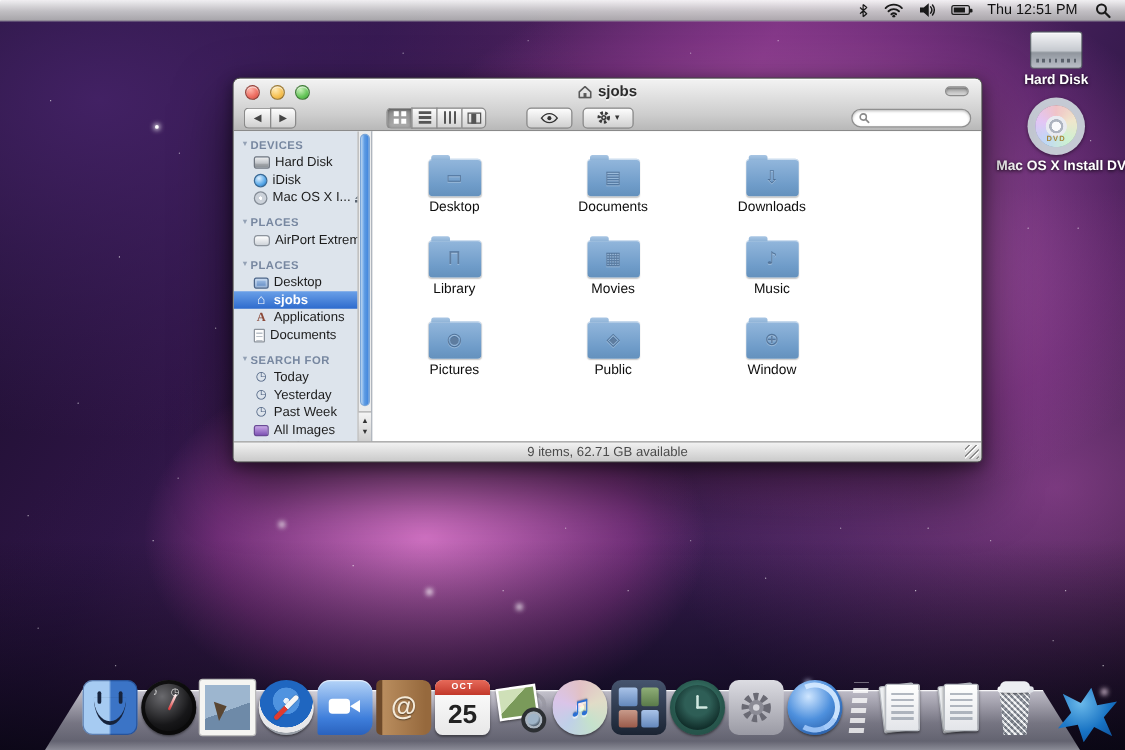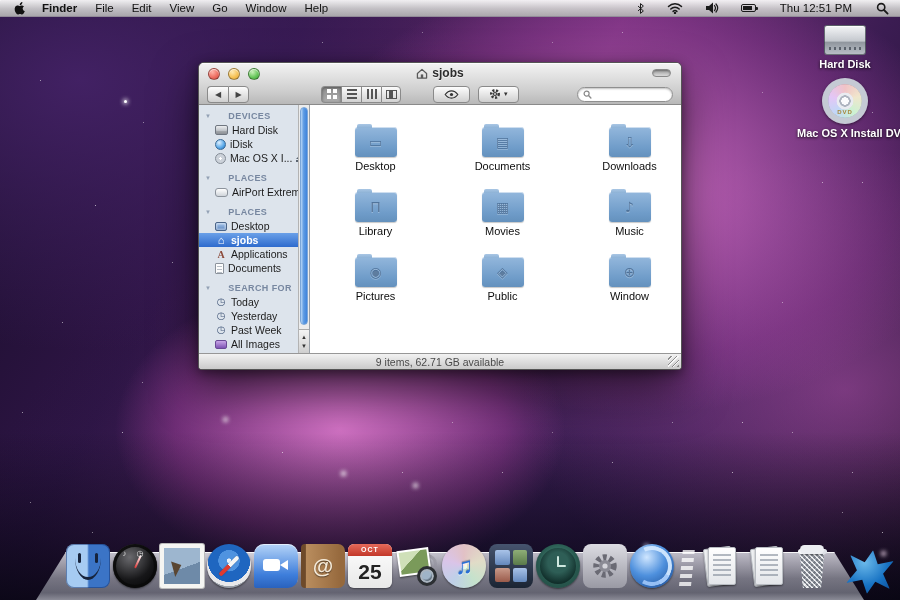--- a/index.html
+++ b/index.html
@@ -41,21 +41,21 @@
 
   
   .menubar { position:absolute; left:0; top:0; width:900px; height:17px;
     background:linear-gradient(rgba(250,250,250,.95), rgba(205,205,205,.92) 55%, rgba(178,178,178,.92));
     border-bottom:1px solid rgba(70,60,80,.55);
     display:flex; align-items:center; font-size:11.5px; color:#111; z-index:50; }
   .menubar-left { display:flex; align-items:center; height:100%; }
   .menu-item { padding:0 9px; height:100%; display:flex; align-items:center; }
   .menu-item.app { font-weight:bold; }
   .apple-menu { padding:0 8px 0 12px; display:flex; align-items:center; height:100%; }
-  .menubar-right { margin-left:auto; display:flex; align-items:center; height:100%; gap:12px; padding-right:6px; }
+  .menubar-right { margin-left:auto; display:flex; align-items:center; height:100%; gap:2px; padding-right:6px; }
   .status-icon { padding:0 5px; display:flex; align-items:center; height:100%; }
   .clock { padding:0 7px; white-space:nowrap; }
   .battery-body { width:15px; height:8px; border:1px solid #1a1a1a; border-radius:2px; position:relative; }
   .battery-body::before { content:""; position:absolute; left:1px; top:1px; bottom:1px; width:9px; background:#1a1a1a; }
   .battery-body::after { content:""; position:absolute; right:-3px; top:2px; width:2px; height:3px; background:#1a1a1a; border-radius:0 1px 1px 0; }
 
   
   .desk-icon { position:absolute; width:96px; text-align:center; cursor:default; }
   .desk-icon .dlabel { color:#fff; font-size:11px; font-weight:bold; text-shadow:0 1px 3px rgba(0,0,0,.9); margin-top:3px; white-space:nowrap; }
   .hd-icon { width:42px; height:30px; margin:0 auto; border-radius:3px;
@@ -65,24 +65,24 @@
     background:repeating-linear-gradient(90deg, #5a616b 0 2px, transparent 2px 5px); }
   .dvd-icon { width:46px; height:46px; margin:0 auto; border-radius:50%; position:relative;
     background:radial-gradient(circle, #fbfbfd 0 11%, #aeb4c0 12% 17%, #e9ebf1 18% 50%, #c5cad4 51% 78%, #eef0f4 79% 100%);
     box-shadow:0 1px 3px rgba(0,0,0,.5); }
   .dvd-icon::before { content:""; position:absolute; inset:6px; border-radius:50%;
     background:conic-gradient(rgba(255,120,120,.35), rgba(255,220,120,.3), rgba(140,255,140,.3), rgba(120,180,255,.35), rgba(220,130,255,.35), rgba(255,120,120,.35));
     -webkit-mask:radial-gradient(circle, transparent 0 34%, #000 36% 92%, transparent 94%); }
   .dvd-text { position:absolute; left:0; right:0; bottom:9px; font-size:6px; font-weight:bold; color:#a8873b; letter-spacing:1px; }
 
   
-  .window { position:absolute; left:186px; top:62px; width:484px; height:308px;
+  .window { position:absolute; left:186px; top:62px; width:600px; height:308px;
     border-radius:6px 6px 4px 4px; background:#fff;
     box-shadow:0 20px 45px rgba(0,0,0,.6), 0 3px 12px rgba(0,0,0,.45);
-    border:1px solid rgba(55,55,55,.85); z-index:40; display:flex; flex-direction:column; overflow:hidden;margin-left:12px; }
+    border:1px solid rgba(55,55,55,.85); z-index:40; display:flex; flex-direction:column; overflow:hidden; }
   .win-header { height:42px; flex:none; position:relative;
     background:linear-gradient(#f3f3f3, #cdcdcd 70%, #b8b8b8);
     border-bottom:1px solid #8a8a8a; box-shadow:inset 0 1px 0 rgba(255,255,255,.75); }
   .titlebar { height:20px; position:relative; display:flex; align-items:center; }
   .traffic { display:flex; gap:8px; position:absolute; left:9px; top:5px; }
   .tl { width:12px; height:12px; border-radius:50%; border:1px solid rgba(0,0,0,.35); box-shadow:inset 0 1px 1px rgba(255,255,255,.7); }
   .tl.red { background:radial-gradient(circle at 35% 30%, #ffb3a8, #ec6a5e 60%, #c94a3f); }
   .tl.yellow { background:radial-gradient(circle at 35% 30%, #ffe9b0, #f5bf4f 60%, #d8a03a); }
   .tl.green { background:radial-gradient(circle at 35% 30%, #c8f0b8, #61c455 60%, #46a23c); }
   .win-title { margin:0 auto; display:flex; align-items:center; gap:4px; font-size:12px; font-weight:bold; color:#2c2c2c; text-shadow:0 1px 0 rgba(255,255,255,.6); }
@@ -110,21 +110,21 @@
     display:flex; align-items:center; justify-content:center; padding:0 10px; gap:3px; color:#333; }
   .tb-capsule .caret { font-size:7px; color:#333; }
   .search-field { margin-left:auto; width:96px; height:15px; border-radius:8px; border:1px solid #8f8f8f; background:#fff;
     box-shadow:inset 0 1px 2px rgba(0,0,0,.25); display:flex; align-items:center; padding:0 5px; gap:3px; }
   .search-field input { border:none; outline:none; width:70px; font-size:10px; background:transparent; }
 
   .win-body { flex:1; display:flex; min-height:0; position:relative; }
   
   .sidebar { width:111px; flex:none; background:#dde4ec; border-right:1px solid #9aa1a9; position:relative; font-size:10.5px; color:#1c1c1c; overflow:hidden; }
   .sb-inner { padding-top:4px; }
-  .sb-header { display:flex; align-items:center; gap:17px; padding-left:6px; height:14px;
+  .sb-header { display:flex; align-items:center; gap:1px; padding-left:6px; height:14px;
     color:#7787a0; font-size:9px; font-weight:bold; letter-spacing:.4px; }
   .sb-header .tri { font-size:6px; color:#93a1b5; }
   .sb-item { display:flex; align-items:center; gap:4px; padding-left:16px; height:14px; white-space:nowrap; padding-right:12px; }
   .sb-item.selected { background:linear-gradient(#6aa0e8,#2e6bcd); color:#fff; font-weight:bold; }
   .sb-gap { height:6px; }
   .si { flex:none; }
   .si-hd { width:13px; height:10px; background:linear-gradient(#eceef0,#9fa4ab); border:1px solid #6f7680; border-radius:2px; box-shadow:inset 0 -3px 0 rgba(0,0,0,.12); }
   .si-idisk { width:11px; height:11px; border-radius:50%; background:radial-gradient(circle at 35% 30%, #dff0ff, #58a8e8 60%, #2268b0); border:1px solid #3a6a96; }
   .si-disc { width:11px; height:11px; border-radius:50%; background:radial-gradient(circle, #fff 0 20%, #ccd2da 22% 100%); border:1px solid #848c96; }
   .eject { margin-left:auto; width:9px; display:flex; flex-direction:column; align-items:center; gap:1px; }
@@ -251,35 +251,20 @@
   svg { display:block; }
 </style>
 </head>
 <body>
 
 <div class="wallpaper"></div>
 <div class="stars1"></div>
 <div class="stars2"></div>
 
 <div class="menubar">
-  <div class="menubar-left">
-    <div class="apple-menu">
-      <svg width="13" height="14" viewBox="0 0 14 15">
-        <path fill="#111" d="M9.1 2.2c.5-.6 1.4-1.1 2.1-1.1.1.9-.3 1.7-.8 2.3-.5.6-1.3 1.1-2.1 1-.1-.8.3-1.6.8-2.2z"></path>
-        <path fill="#111" d="M11.5 8.4c0-1.6 1.3-2.3 1.4-2.4-.8-1.1-1.9-1.2-2.3-1.3-1-.1-1.9.6-2.4.6-.5 0-1.3-.6-2.1-.6-1.1 0-2.1.6-2.7 1.6-1.1 2-.3 5 .9 6.6.6.8 1.2 1.7 2.1 1.6.8 0 1.2-.5 2.2-.5 1 0 1.3.5 2.2.5.9 0 1.5-.8 2-1.6.7-.9.9-1.8 1-1.8-.1-.1-2.2-.8-2.3-2.7z"></path>
-      </svg>
-    </div>
-    <div class="menu-item app">Finder</div>
-    <div class="menu-item">File</div>
-    <div class="menu-item">Edit</div>
-    <div class="menu-item">View</div>
-    <div class="menu-item">Go</div>
-    <div class="menu-item">Window</div>
-    <div class="menu-item">Help</div>
-  </div>
   <div class="menubar-right">
     <div class="status-icon">
       <svg width="9" height="13" viewBox="0 0 11 14">
           <path d="M5.5 1v12M5.5 1l3.5 3-6.5 6M5.5 13l3.5-3-6.5-6" stroke="#1a1a1a" stroke-width="1.2" fill="none" stroke-linejoin="round"></path>
         </svg>
     </div>
     <div class="status-icon">
       <svg width="16" height="12" viewBox="0 0 16 12">
         <path d="M1.5 4.5a9 9 0 0 1 13 0M3.8 7a6 6 0 0 1 8.4 0M6.1 9.4a2.8 2.8 0 0 1 3.8 0" stroke="#1a1a1a" stroke-width="1.5" fill="none" stroke-linecap="round"></path>
         <circle cx="8" cy="11" r="1.2" fill="#1a1a1a"></circle>

